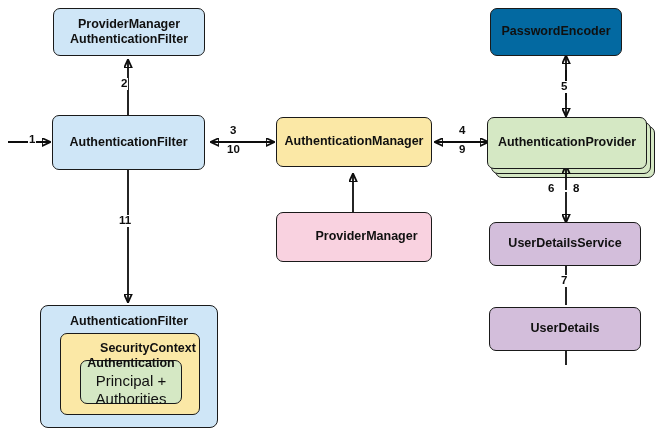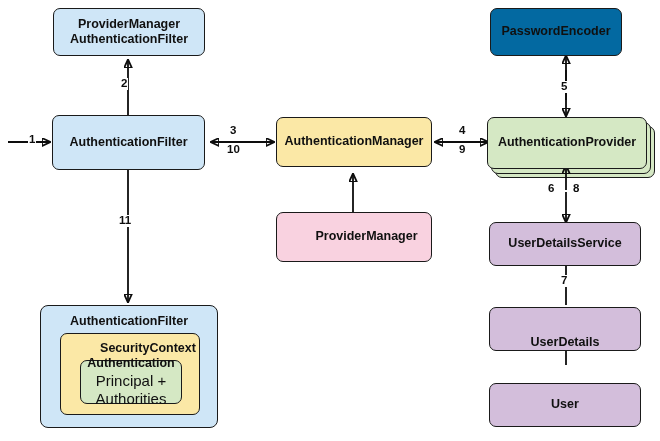--- a/index.html
+++ b/index.html
@@ -151,27 +151,24 @@
   <div class="stack-shadow" style="left:491px; top:122px; width:160px; height:52px; background:#d5e8c4;"></div>
 
   <div class="node" style="left:487px; top:117px; width:160px; height:52px; background:#d5e8c4;">
     <span>AuthenticationProvider</span>
   </div>
 
   <div class="node" style="left:489px; top:222px; width:152px; height:44px; background:#d3bedb;">
     <span>UserDetailsService</span>
   </div>
 
-  <div class="node" style="left:489px; top:307px; width:152px; height:44px; background:#d3bedb;justify-content:flex-end;">
+  <div class="node" style="left:489px; top:307px; width:152px; height:44px; background:#d3bedb;">
     <span>UserDetails</span>
   </div>
 
-  <div class="node" style="left:489px; top:383px; width:152px; height:44px; background:#d3bedb;">
-    <span>User</span>
-  </div>
 
   <div class="edge-label" style="left:28px; top:134px;">1</div>
 
   <div class="edge-label" style="left:120px; top:78px;">2</div>
 
   <div class="edge-label" style="left:229px; top:125px;">3</div>
   <div class="edge-label" style="left:226px; top:144px;">10</div>
 
   <div class="edge-label" style="left:118px; top:215px;">11</div>
 

